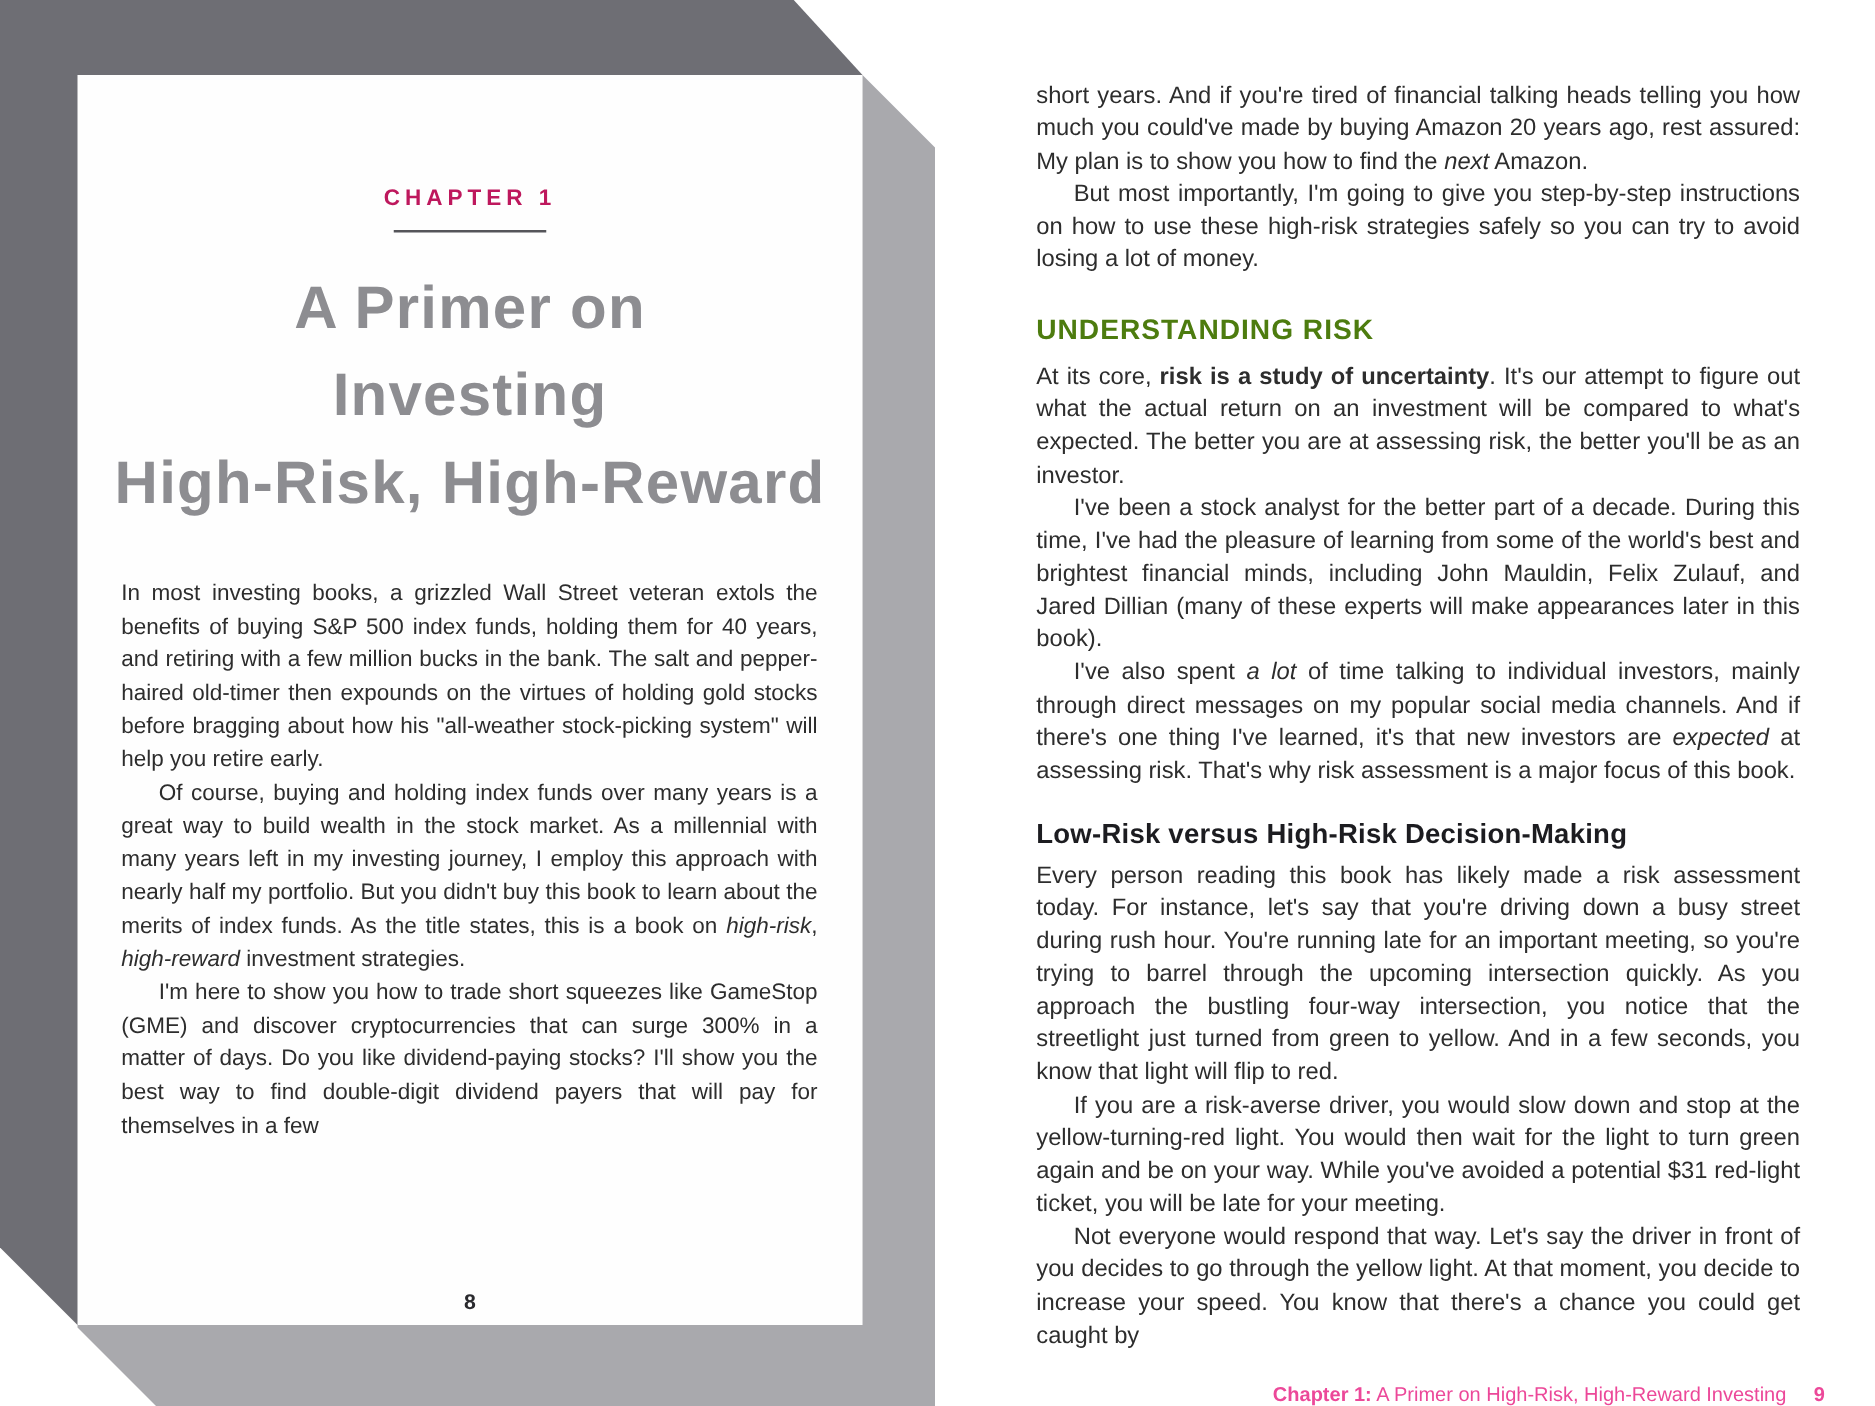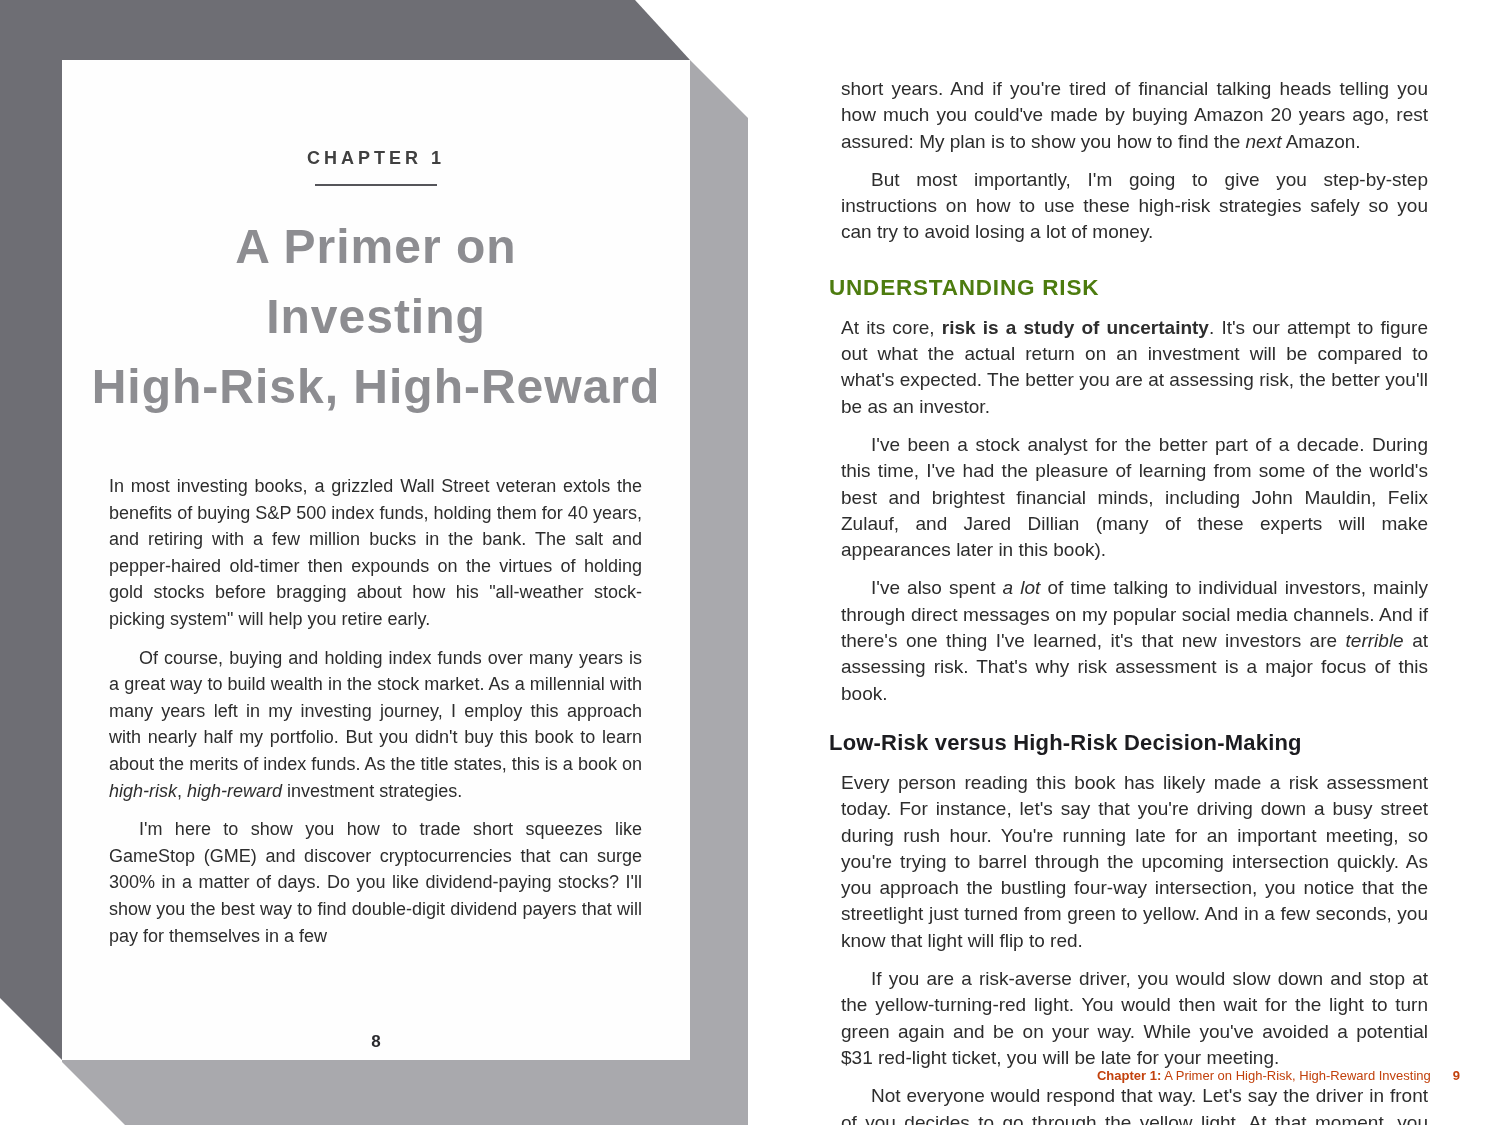--- a/index.html
+++ b/index.html
@@ -12,36 +12,36 @@
   .backdrop{position:absolute;left:0;top:0;width:760px;height:1125px;}
   .dark-sheet{fill:var(--dark-sheet,#6e6e74);}
   .drop-shadow{fill:var(--page-shadow,#a9a9ad);}
 
   .left-page{
     position:absolute;left:62px;top:60px;width:628px;height:1000px;
     background:#fefefe;
   }
   .chapter-label{
     position:absolute;top:88px;left:0;width:100%;text-align:center;
-    font-size:18px;font-weight:700;letter-spacing:4px;color:#404040;
+    font-size:18px;font-weight:700;letter-spacing:4px;color:#be185d;
   }
   .chapter-rule{
     position:absolute;top:124px;left:50%;transform:translateX(-50%);
     width:122px;height:2px;background:#55555a;
   }
   .page-title{
     position:absolute;top:152px;left:0;width:100%;text-align:center;
     font-size:48px;line-height:70px;font-weight:700;letter-spacing:1px;
     color:var(--title-gray,#8d8d91);
   }
   .left-body{
     position:absolute;top:401px;left:35px;width:557px;
     font-size:18px;line-height:26.6px;text-align:justify;color:var(--text,#2d2d2d);
   }
-  p{margin:12px;}
+  p{margin:0;}
   p.indent{text-indent:30px;}
   .b{font-weight:700;}
   .i{font-style:italic;}
   .page-number-left{
     position:absolute;bottom:8px;left:0;width:100%;text-align:center;
     font-size:17px;font-weight:700;color:#2a2a2e;
   }
 
   .right-page{
     position:absolute;left:829px;top:64px;width:611px;
@@ -49,22 +49,22 @@
   }
   .section-heading{
     font-size:22.5px;font-weight:700;letter-spacing:0.8px;
     margin:27px 0 10px 0;text-align:left;color:#4d7c0f;line-height:30px;
   }
   .subsection-heading{
     font-size:22px;font-weight:700;letter-spacing:0.2px;
     margin:21px 0 6px 0;text-align:left;color:#1c1c20;line-height:30px;
   }
   .right-footer{
-    position:absolute;top:1068px;right:40px;
-    font-size:13px;color:#c2410c;white-space:nowrap;
+    position:absolute;top:1108px;right:40px;
+    font-size:16px;color:#ec4899;white-space:nowrap;
   }
   .right-footer .pagenum{font-weight:700;margin-left:22px;}
 </style>
 </head>
 <body>
 
 <svg class="backdrop" viewBox="0 0 760 1125" width="760" height="1125">
   <polygon class="dark-sheet" points="0,0 635,0 690,60 690,1060 62,1060 0,998"></polygon>
   <polygon class="drop-shadow" points="690,60 748,118 748,1125 125,1125 62,1062 62,1060 690,1060"></polygon>
 </svg>
@@ -84,21 +84,21 @@
   </div>
   <div class="page-number-left">8</div>
 </div>
 
 <div class="right-page">
   <p><span>short years. And if you're tired of financial talking heads telling you how much you could've made by buying Amazon 20 years ago, rest assured: My plan is to show you how to find the </span><span class="i">next</span><span> Amazon.</span></p>
   <p class="indent"><span>But most importantly, I'm going to give you step-by-step instructions on how to use these high-risk strategies safely so you can try to avoid losing a lot of money.</span></p>
   <div class="section-heading">UNDERSTANDING RISK</div>
   <p><span>At its core, </span><span class="b">risk is a study of uncertainty</span><span>. It's our attempt to figure out what the actual return on an investment will be compared to what's expected. The better you are at assessing risk, the better you'll be as an investor.</span></p>
   <p class="indent"><span>I've been a stock analyst for the better part of a decade. During this time, I've had the pleasure of learning from some of the world's best and brightest financial minds, including John Mauldin, Felix Zulauf, and Jared Dillian (many of these experts will make appearances later in this book).</span></p>
-  <p class="indent"><span>I've also spent </span><span class="i">a lot</span><span> of time talking to individual investors, mainly through direct messages on my popular social media channels. And if there's one thing I've learned, it's that new investors are </span><span class="i">terrible</span><span> at assessing risk. That's why risk assessment is a major focus of this book.</span></p>
+  <p class="indent"><span>I've also spent </span><span class="i">a lot</span><span> of time talking to individual investors, mainly through direct messages on my popular social media channels. And if there's one thing I've learned, it's that new investors are </span><span class="i">expected</span><span> at assessing risk. That's why risk assessment is a major focus of this book.</span></p>
   <div class="subsection-heading">Low-Risk versus High-Risk Decision-Making</div>
   <p><span>Every person reading this book has likely made a risk assessment today. For instance, let's say that you're driving down a busy street during rush hour. You're running late for an important meeting, so you're trying to barrel through the upcoming intersection quickly. As you approach the bustling four-way intersection, you notice that the streetlight just turned from green to yellow. And in a few seconds, you know that light will flip to red.</span></p>
   <p class="indent"><span>If you are a risk-averse driver, you would slow down and stop at the yellow-turning-red light. You would then wait for the light to turn green again and be on your way. While you've avoided a potential $31 red-light ticket, you will be late for your meeting.</span></p>
   <p class="indent"><span>Not everyone would respond that way. Let's say the driver in front of you decides to go through the yellow light. At that moment, you decide to increase your speed. You know that there's a chance you could get caught by</span></p>
 </div>
 
 <div class="right-footer">
   <span><span class="b">Chapter 1:</span><span> A Primer on High-Risk, High-Reward Investing</span></span><span class="pagenum">9</span>
 </div>
 

